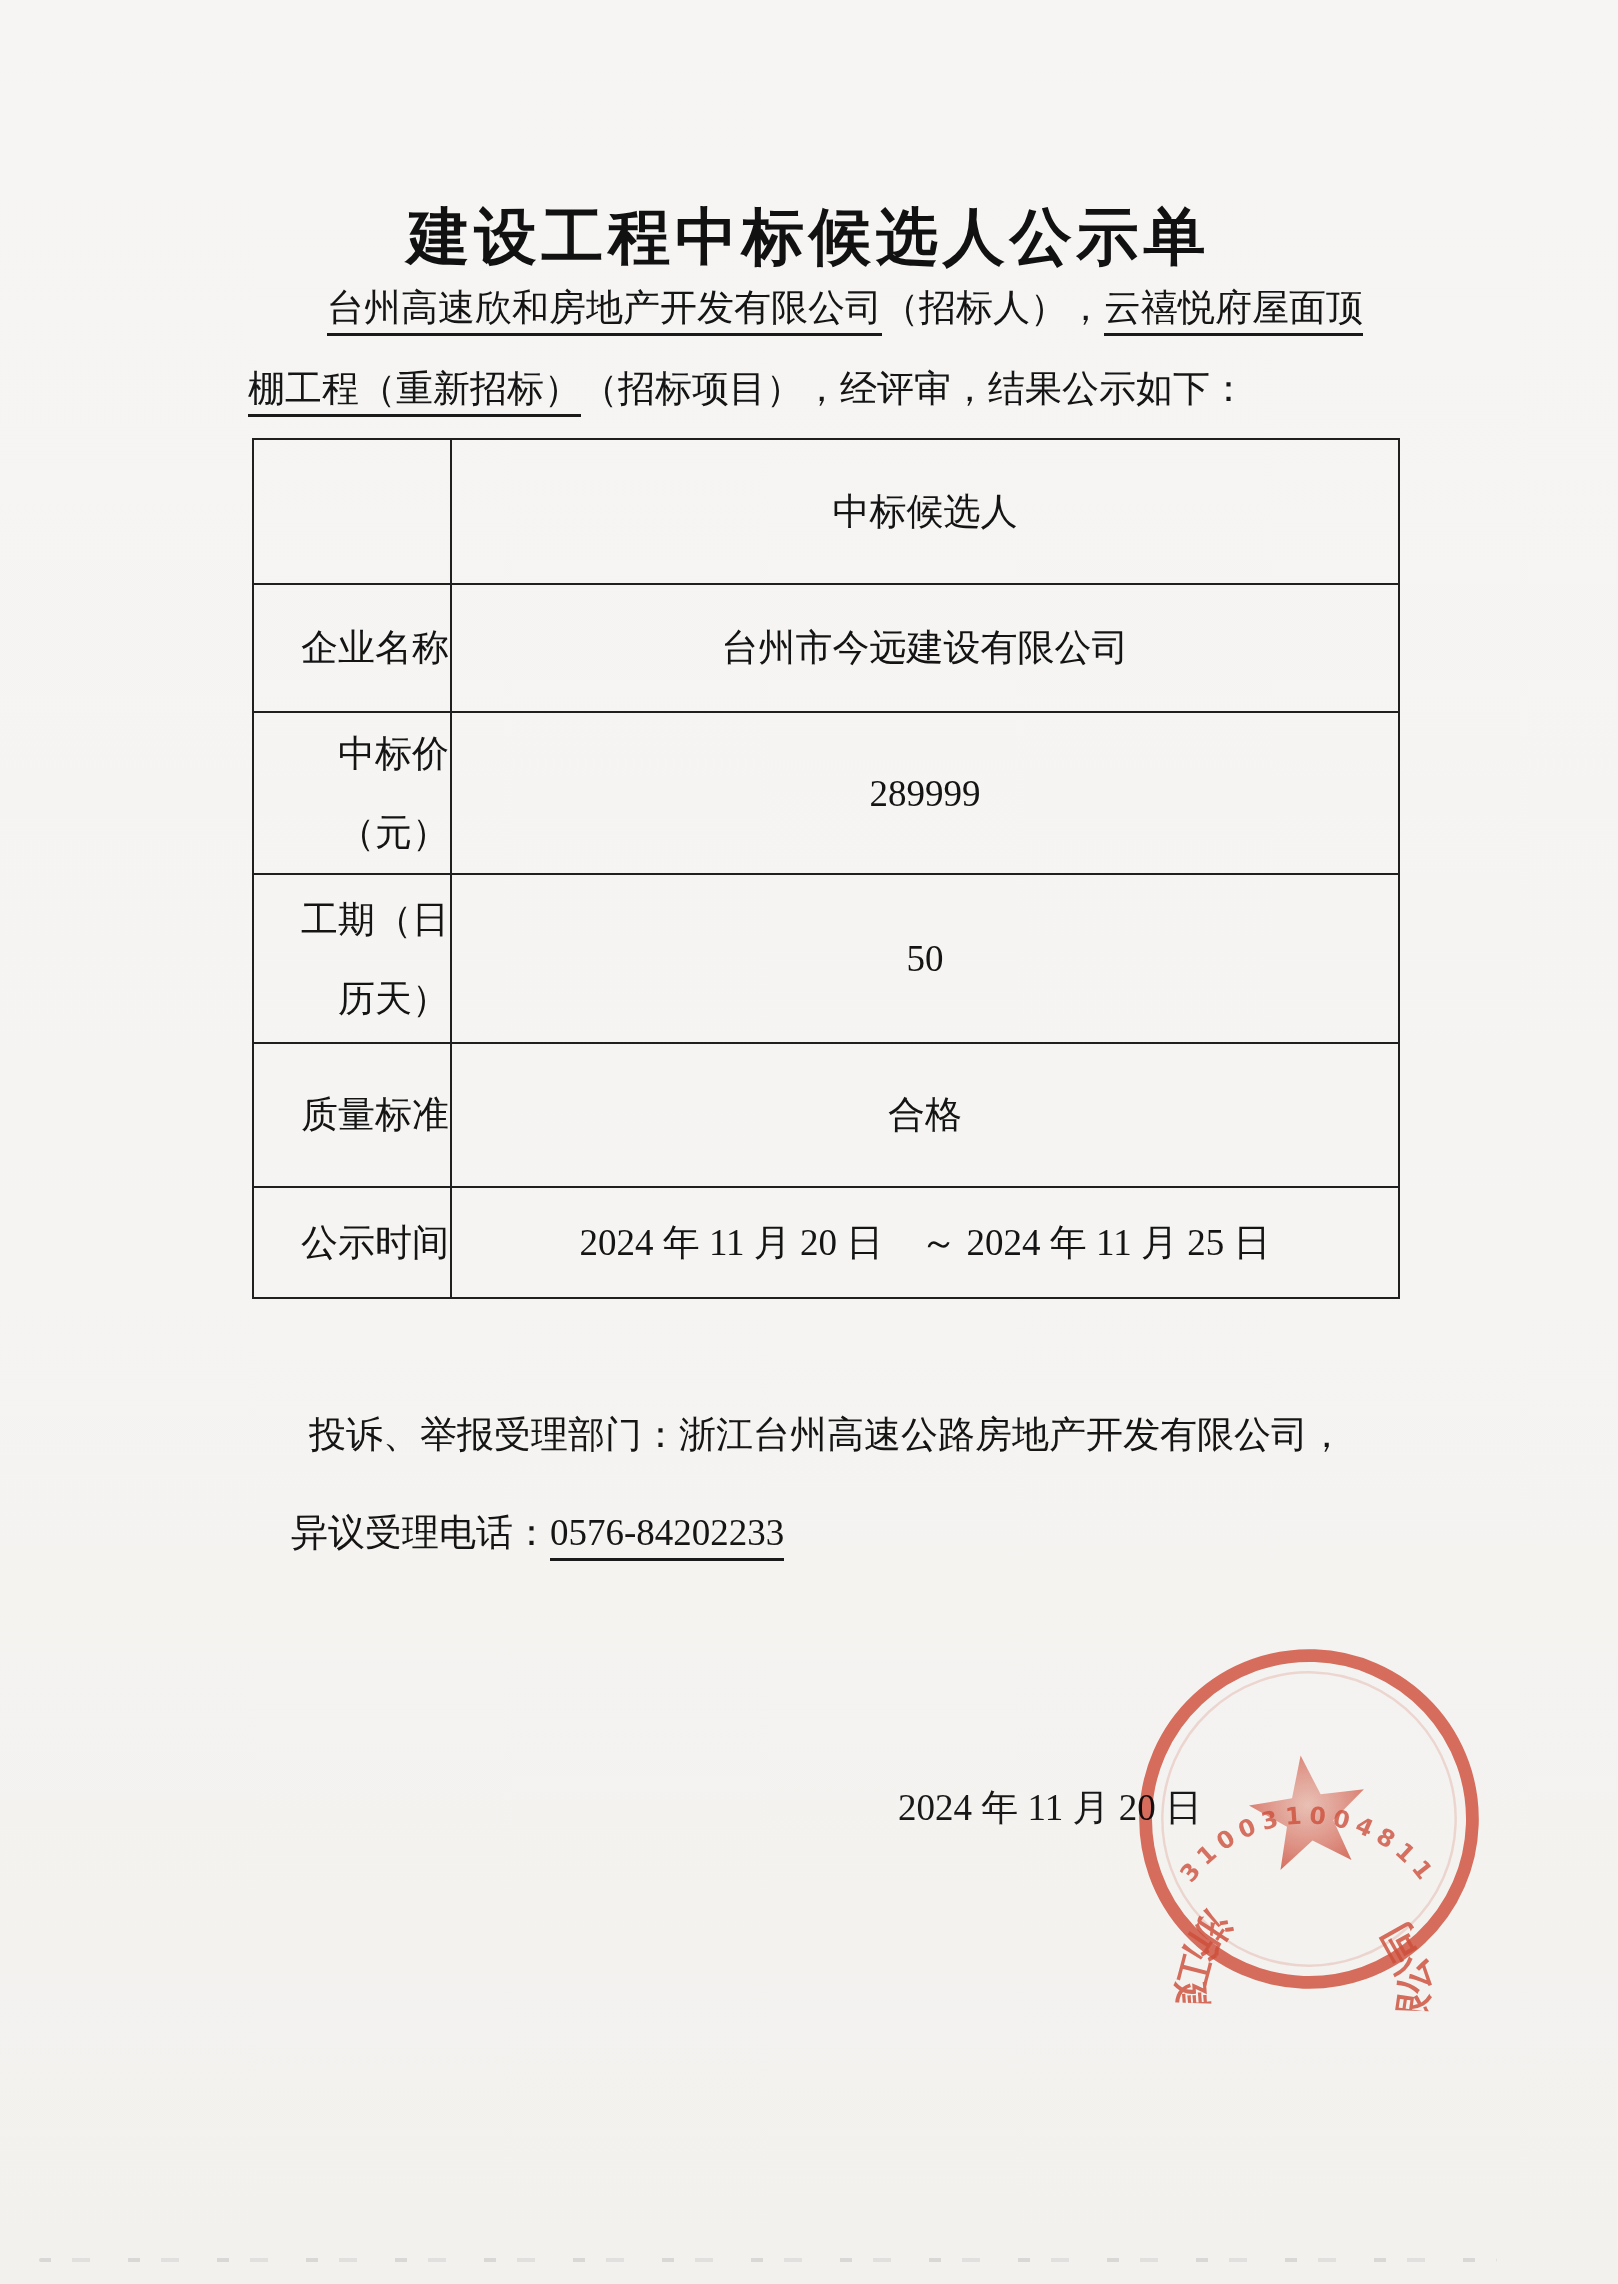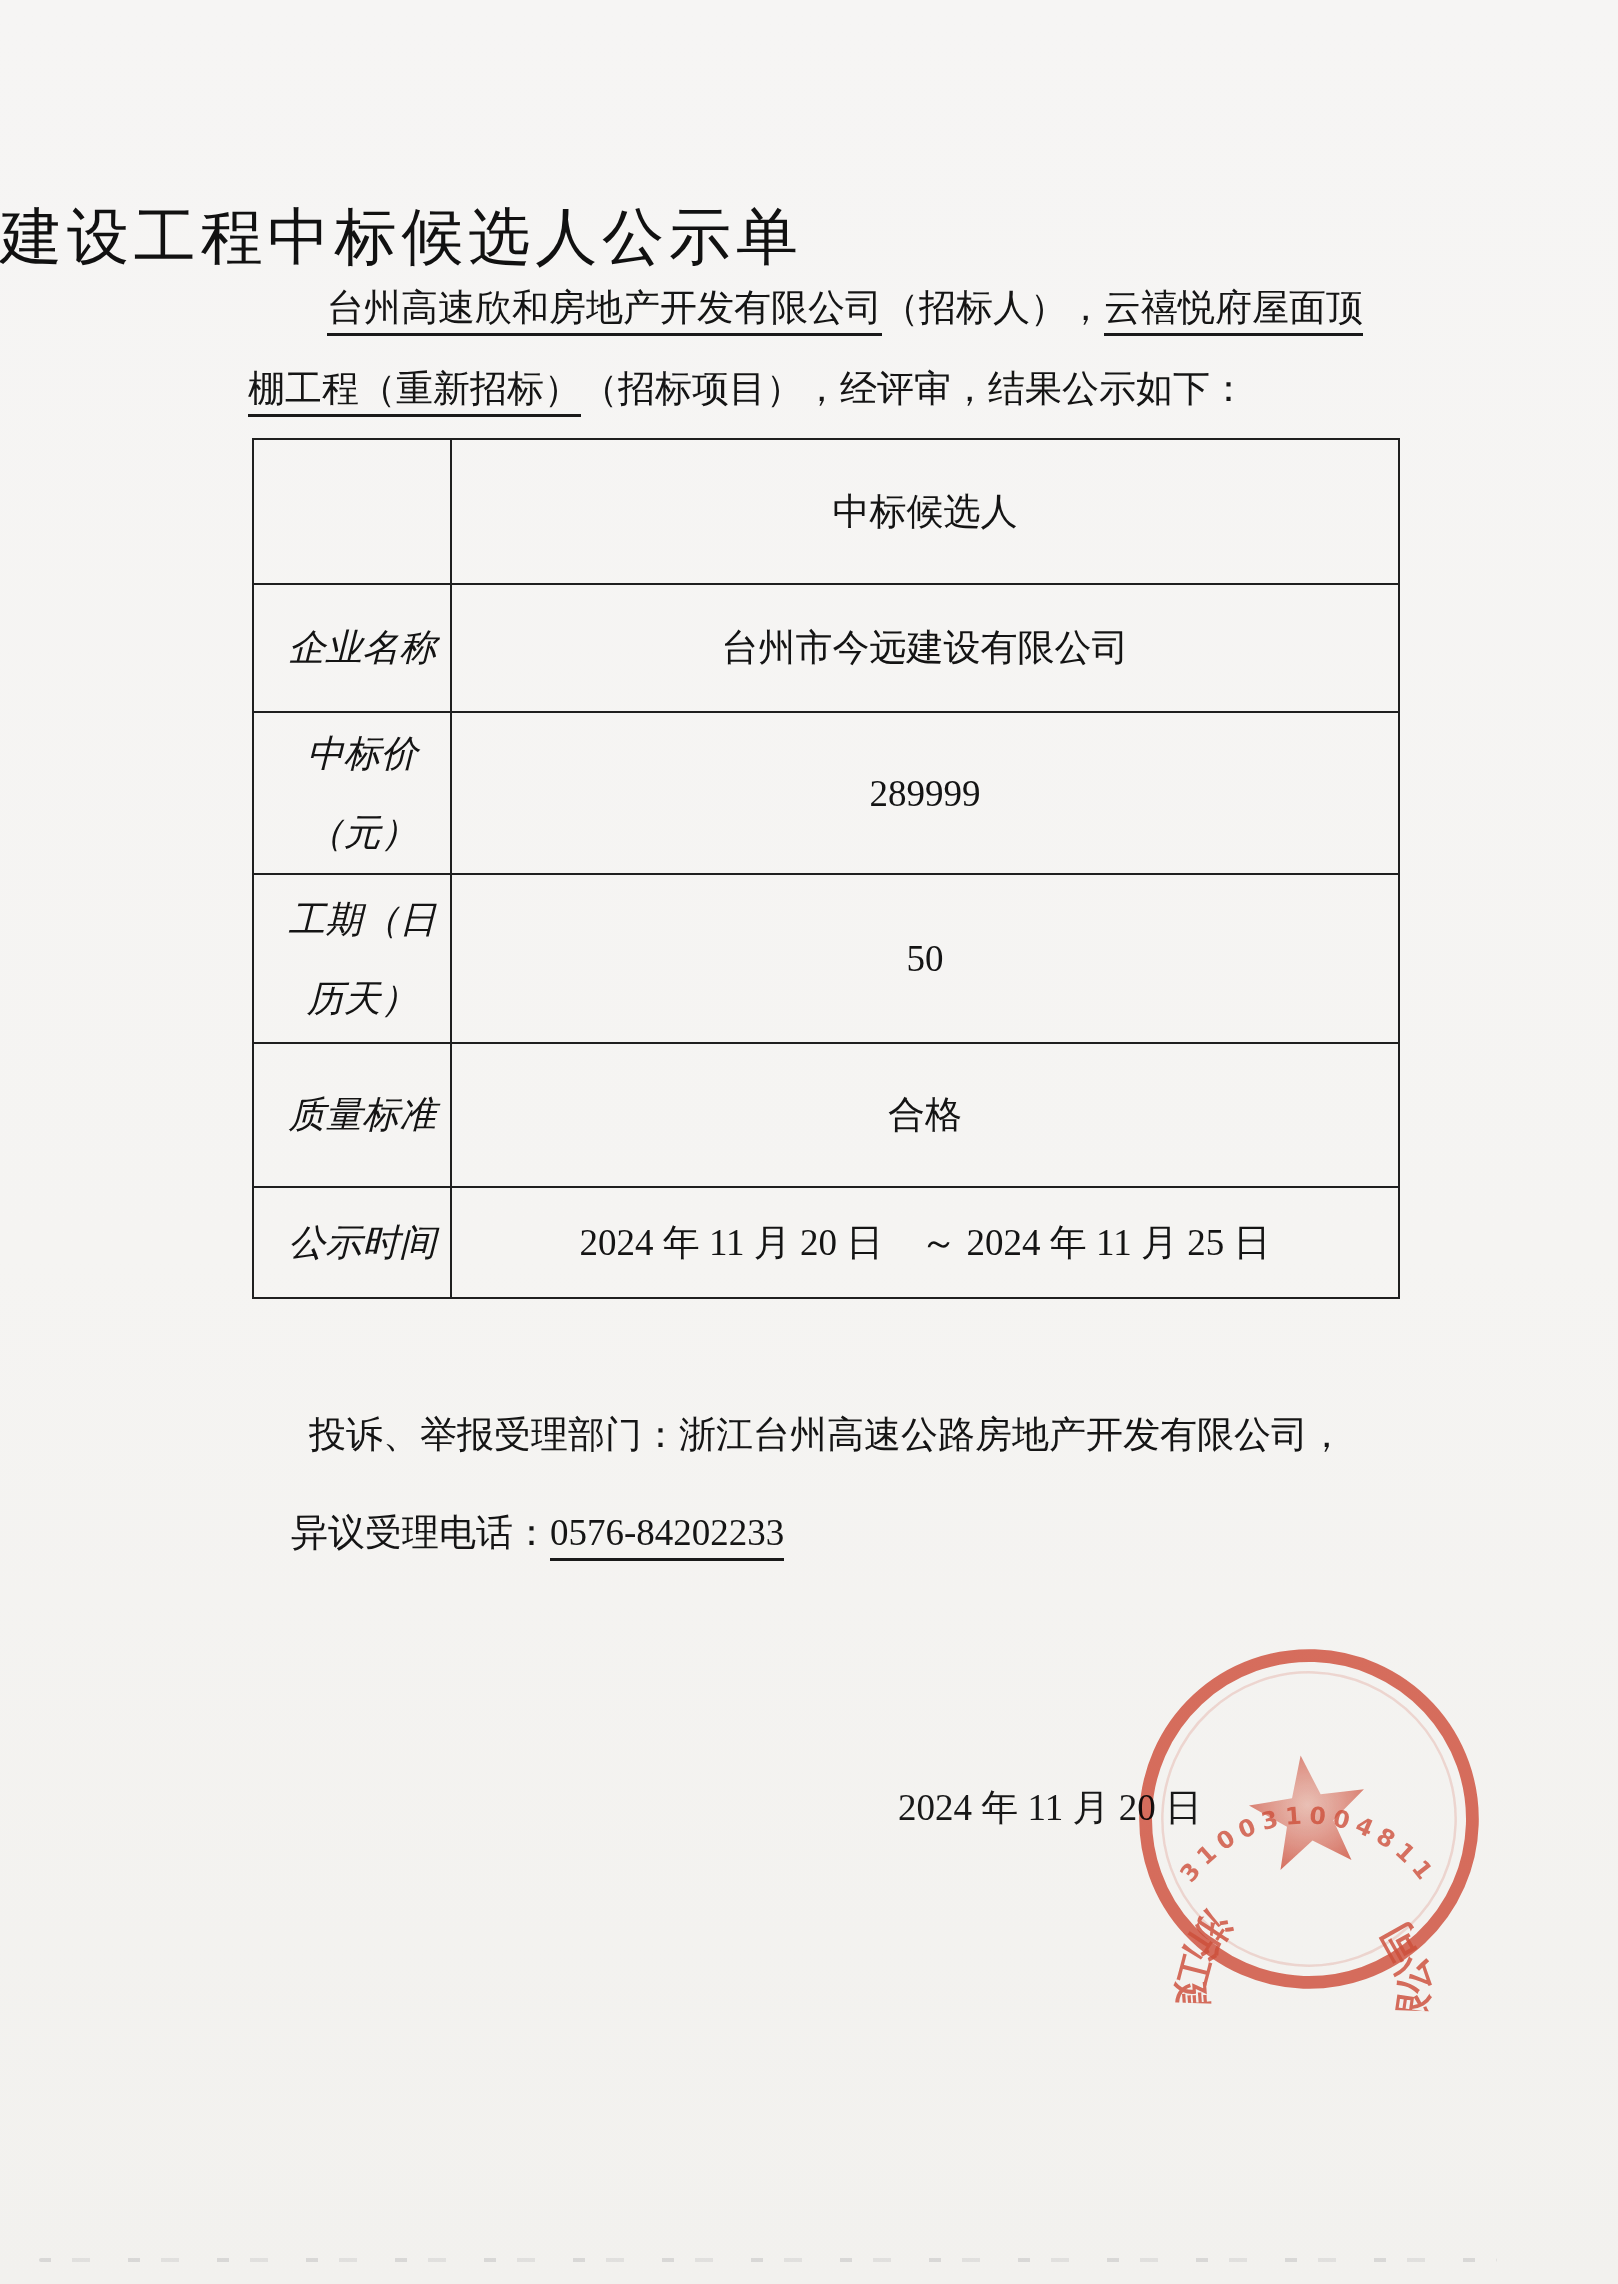--- a/index.html
+++ b/index.html
@@ -8,41 +8,42 @@
     font-family:"Liberation Serif","DejaVu Serif",serif;
     color:#151515;
     background:#e9e8e6;
   }
   .page{
     position:relative;width:1618px;height:2284px;overflow:hidden;
     background:linear-gradient(180deg,#f6f5f4 0%,#f5f4f2 55%,#f2f1ee 100%);
   }
   .title{
     position:absolute;top:195px;left:0;width:100%;
+    text-align:center;
     font-family:"DejaVu Sans","Liberation Sans",sans-serif;
-    font-weight:normal;font-size:62px;letter-spacing:4.9px;
+    font-weight:bold;font-size:62px;letter-spacing:4.9px;
     color:#111;white-space:nowrap;
   }
   .intro-line{
     position:absolute;left:248px;width:1162px;
     font-size:37px;line-height:45px;white-space:nowrap;color:#151515;
   }
   .intro-line.l1{top:285px;padding-left:79px;}
   .intro-line.l2{top:366px;}
   .u{border-bottom:3px solid #1a1a1a;padding-bottom:4.9px;}
   table.bid{
     position:absolute;left:252px;top:438px;
     width:1146px;border-collapse:collapse;table-layout:fixed;
     font-size:37px;color:#141414;
   }
   table.bid td{
     border:2px solid #1f1f1f;vertical-align:middle;
     overflow:hidden;background:transparent;margin-top:11px;
   }
-  td.lblcell{padding-left:21.7px;text-align:center;font-style:italic;}
+  td.lblcell{padding-left:21.7px;text-align:right;}
   td.valcell{text-align:center;}
   .lbl2{display:block;line-height:79px;white-space:nowrap;}
   .complaint-line{
     position:absolute;font-size:37px;line-height:47px;white-space:nowrap;color:#151515;
   }
   .complaint-line.c1{left:309px;top:1411px;}
   .complaint-line.c2{left:291px;top:1509px;}
   .footer-line{
     position:absolute;font-size:36px;white-space:nowrap;color:#181818;
   }

